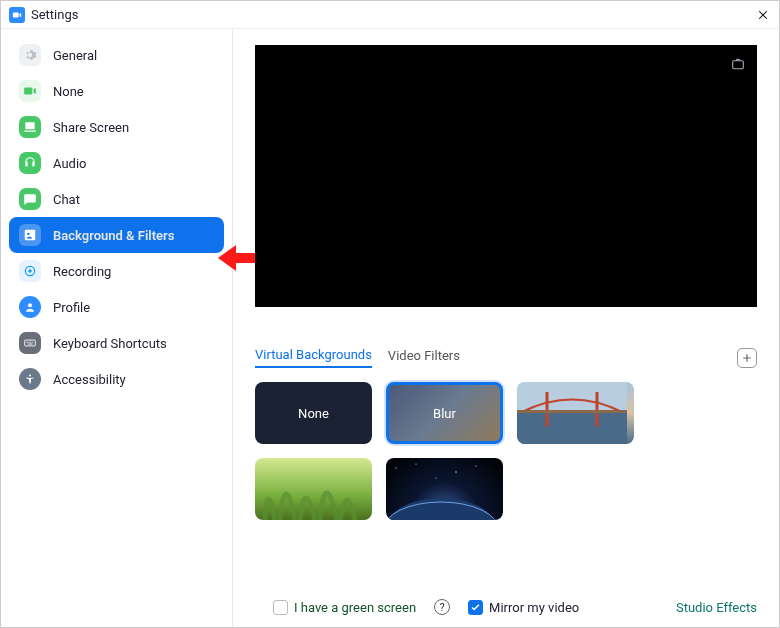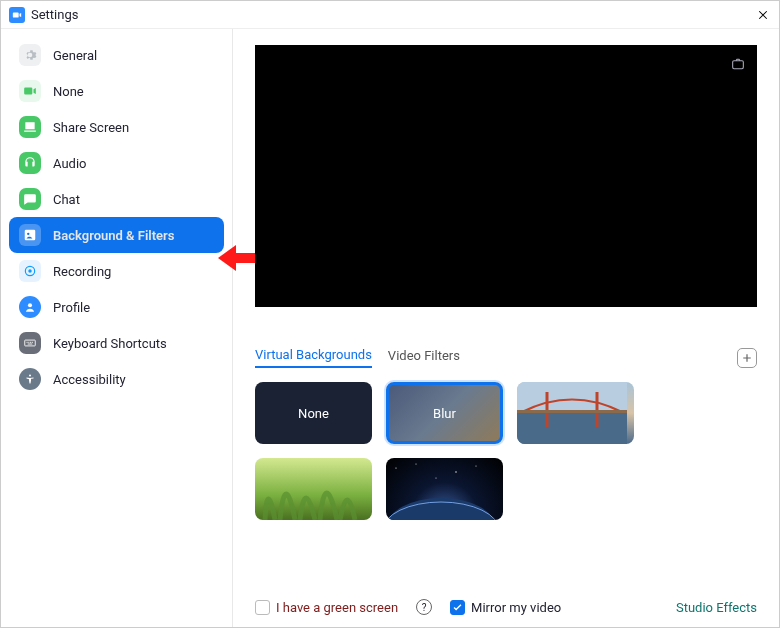--- a/index.html
+++ b/index.html
@@ -227,21 +227,21 @@
             <circle cx="70" cy="14" r=".7" fill="#fff"></circle>
             <circle cx="90" cy="8" r=".5" fill="#fff"></circle>
             <circle cx="50" cy="20" r=".5" fill="#fff"></circle>
           <ellipse cx="55" cy="70" rx="55" ry="30" fill="#1a3a6a"></ellipse>
           <ellipse cx="55" cy="72" rx="58" ry="28" fill="none" stroke="#8ab8ff" stroke-width="1" opacity=".8"></ellipse>
         </svg>
       </div>
     </div>
 
     <div class="footer">
-      <label class="chk" style="color:#7f1d1d;">
+      <label class="chk" style="color:#14532d;margin-left:18px;">
         <span class="chkbox"></span>
         <span>I have a green screen</span>
       </label>
       <span class="help">?</span>
       <label class="chk">
         <span class="chkbox checked">
           <svg viewBox="0 0 16 16" width="11" height="11">
               <path d="M3 8l3 3 7-7" stroke="#fff" stroke-width="2" fill="none"></path>
             </svg>
         </span>

